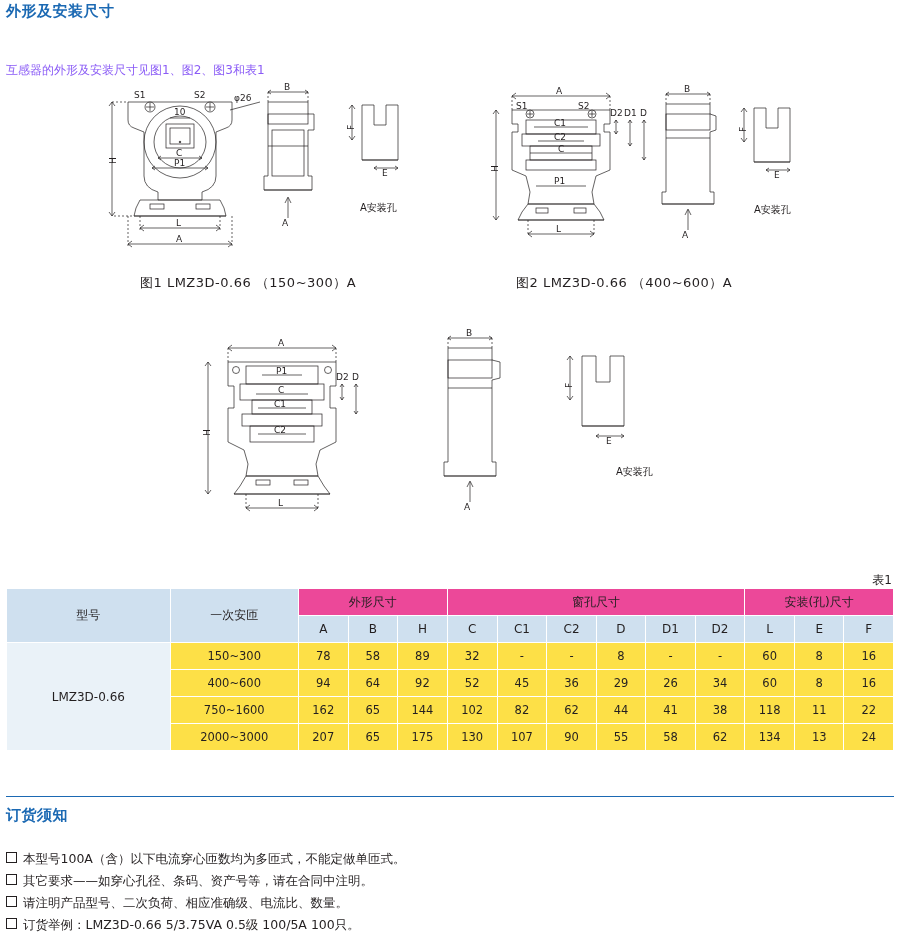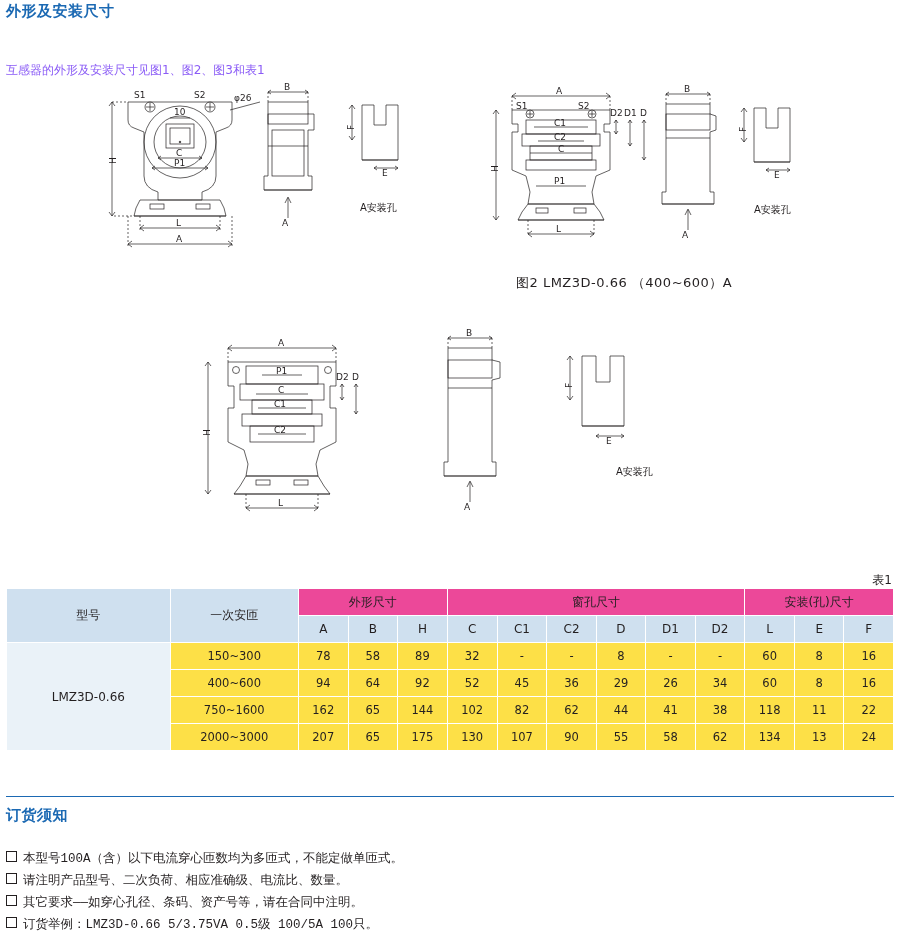--- a/index.html
+++ b/index.html
@@ -118,21 +118,20 @@
     left: 6px;
     top: 848px;
     width: 880px;
     font-size: 12.5px;
     line-height: 22px;
     color: #231f20;
   }
   .note-line {
     display: block;
     white-space: nowrap;
-    font-family: Liberation Mono, monospace;
   }
   .chk {
     display: inline-block;
     width: 9px;
     height: 9px;
     border: 1px solid #231f20;
     margin-right: 6px;
     vertical-align: 0px;
   }
   .hr-top {
@@ -234,20 +233,21 @@
     <span class="lbl" style="left:84px; top:78px;">P1</span>
     <span class="lbl v" style="left:18px; top:84px;">H</span>
     <span class="lbl" style="left:86px; top:138px;">L</span>
     <span class="lbl" style="left:86px; top:154px;">A</span>
     <span class="lbl" style="left:194px; top:2px;">B</span>
     <span class="lbl" style="left:192px; top:138px;">A</span>
     <span class="lbl" style="left:292px; top:88px;">E</span>
     <span class="lbl v" style="left:256px; top:50px;">F</span>
   </div>
   <div class="hole-cap" style="left:360px; top:201px;">A安装孔</div>
+  <div class="fig-caption" id="cap1">图1 LMZ3D-0.66 （150~300）A</div>
 
   <svg class="draw" style="left:470px; top:80px;" width="360" height="185" viewBox="0 0 360 185" xmlns="http://www.w3.org/2000/svg">
     <g fill="none" stroke="#231f20" stroke-width="0.7">
 
       <path d="M42,30 L140,30 L140,44 L134,44 L134,52 L140,52 L140,90 L126,96 L122,112 L124,124 L58,124 L60,112 L56,96 L42,90 L42,52 L48,52 L48,44 L42,44 Z"></path>
       <rect x="56" y="40" width="70" height="14"></rect>
       <rect x="52" y="54" width="78" height="12"></rect>
       <rect x="60" y="66" width="62" height="14"></rect>
       <rect x="56" y="80" width="70" height="10"></rect>
 
@@ -496,18 +496,18 @@
         <td>24</td>
       </tr>
     </tbody>
   </table>
 
   <div class="hr-top"></div>
   <div class="section-title" id="title-order">订货须知</div>
 
   <div class="notes">
     <span class="note-line"><span class="chk"></span><span>本型号100A（含）以下电流穿心匝数均为多匝式，不能定做单匝式。</span></span>
+    <span class="note-line"><span class="chk"></span><span>其它要求——如穿心孔径、条码、资产号等，请在合同中注明。</span></span>
     <span class="note-line"><span class="chk"></span><span>请注明产品型号、二次负荷、相应准确级、电流比、数量。</span></span>
-    <span class="note-line"><span class="chk"></span><span>其它要求——如穿心孔径、条码、资产号等，请在合同中注明。</span></span>
     <span class="note-line"><span class="chk"></span><span>订货举例：LMZ3D-0.66 5/3.75VA  0.5级  100/5A  100只。</span></span>
   </div>
 
 </div>
 
 </body></html>

